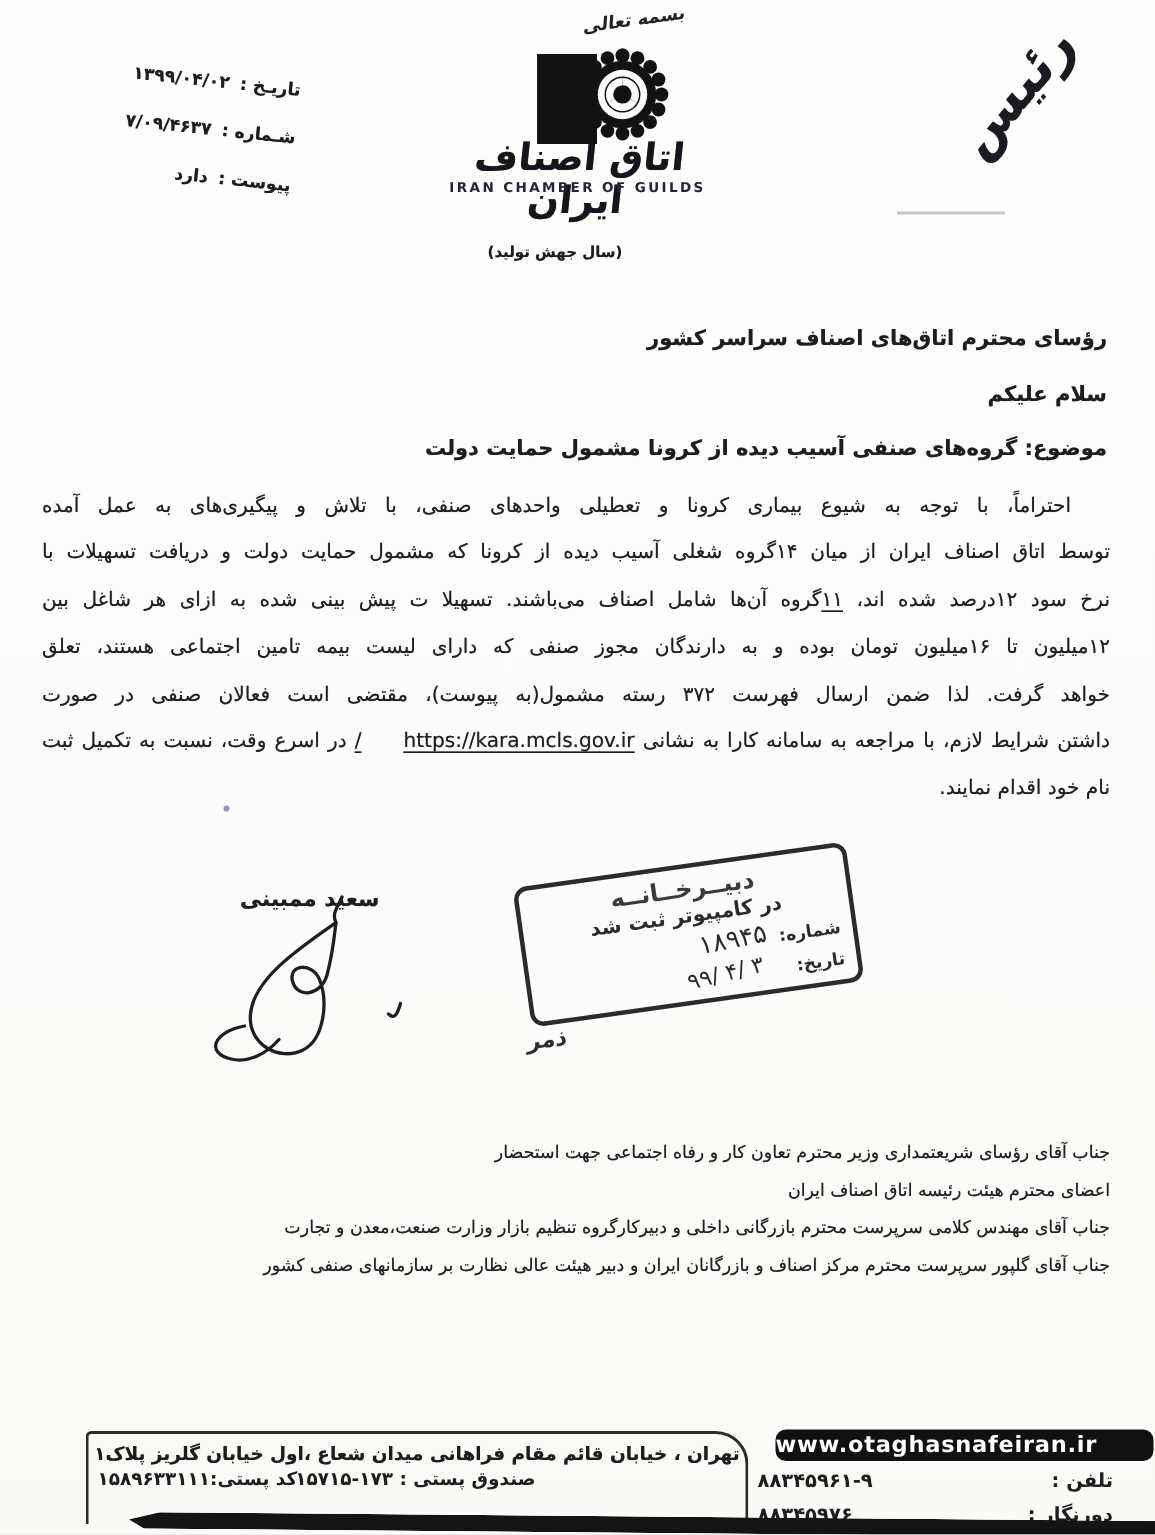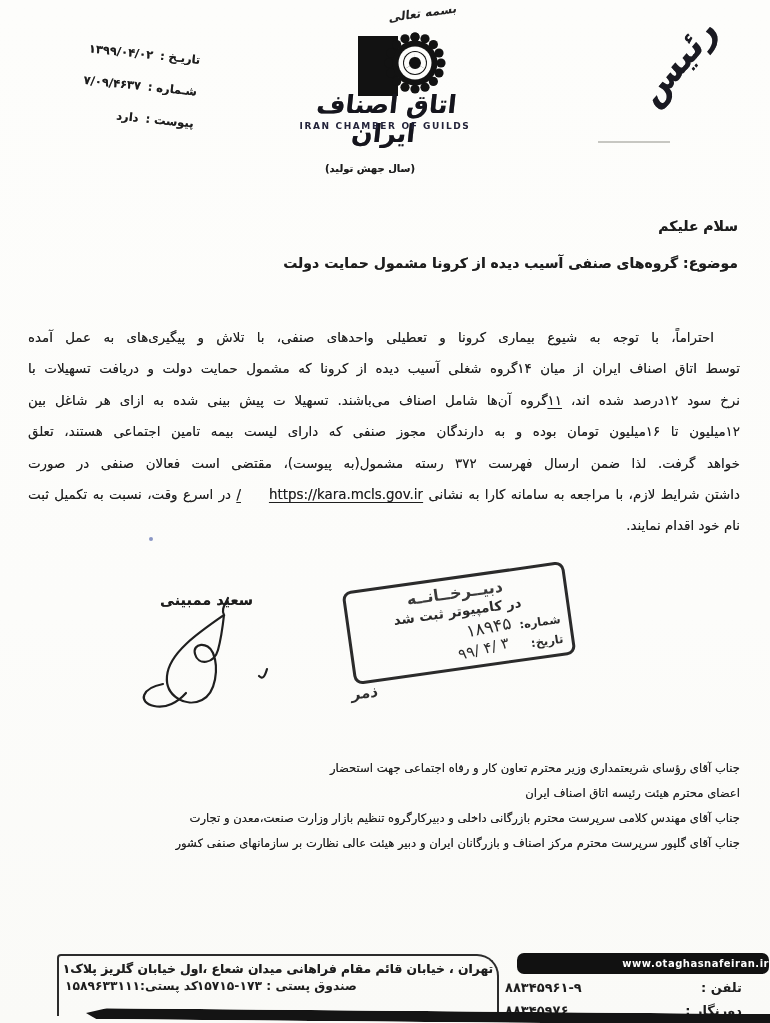--- a/index.html
+++ b/index.html
@@ -72,21 +72,21 @@
   .fbox{left:57px;top:954px;width:438px;height:60px;
     border-top:2.5px solid #2c2c2c;border-right:2.5px solid #2c2c2c;border-left:2px solid #2c2c2c;
     border-radius:4px 22px 0 0;}
   .fbox .addr{margin-top:6px;text-align:center;font-size:12.3px;font-weight:bold;white-space:nowrap;direction:rtl;}
   .fbox .row2{position:relative;height:22px;margin-top:3px;font-size:12.3px;font-weight:bold;direction:rtl;}
   .fbox .pobox{position:absolute;right:140px;white-space:nowrap;}
   .fbox .postal{position:absolute;left:6px;white-space:nowrap;}
   .num{direction:ltr;unicode-bidi:embed;}
 
   .webbar{left:517px;top:953px;width:252px;height:21px;background:#111;border-radius:7px;
-    color:#fff;text-align:right;font-size:10px;font-weight:bold;line-height:21px;letter-spacing:.5px;}
+    color:#fff;text-align:left;font-size:15px;font-weight:bold;line-height:21px;letter-spacing:.5px;}
   .phones{left:505px;top:976px;width:237px;}
   .phones .prow{display:flex;direction:rtl;justify-content:space-between;align-items:baseline;
     font-size:13px;font-weight:bold;line-height:23px;}
   .bottom-bar{left:86px;top:1008px;width:690px;height:11px;background:#141414;
     transform:rotate(.5deg);transform-origin:left center;
     clip-path:polygon(0 45%,3% 0,100% 0,100% 100%,1.5% 100%);}
 </style>
 </head>
 <body>
 
@@ -145,20 +145,21 @@
   </svg>
   <div class="abs orgfa fuzz">اتاق اصناف ایران</div>
   <div class="abs orgen">IRAN CHAMBER OF GUILDS</div>
   <div class="abs president fuzz">رئیس</div>
   <div class="abs artifact-line"></div>
   <div class="abs blue-dot"></div>
 
   <div class="abs slogan fuzz rtl">(سال جهش تولید)</div>
 
   <div class="abs headlines fuzz rtl">
+    <div>رؤسای محترم اتاق‌های اصناف سراسر کشور</div>
     <div>سلام علیکم</div>
     <div>موضوع: گروه‌های صنفی آسیب دیده از کرونا مشمول حمایت دولت</div>
   </div>
 
   <div class="abs body fuzz">
       <div class="bline indent"><span>احتراماً، با توجه به شیوع بیماری کرونا و تعطیلی واحدهای صنفی، با تلاش و پیگیری‌های به عمل آمده</span></div>
       <div class="bline"><span>توسط اتاق اصناف ایران از میان ۱۴گروه شغلی آسیب دیده از کرونا که مشمول حمایت دولت و دریافت تسهیلات با</span></div>
       <div class="bline"><span>نرخ سود ۱۲درصد شده اند، </span><span class="u">۱۱</span><span>گروه آن‌ها شامل اصناف می‌باشند. تسهیلا ت پیش بینی شده  به ازای هر شاغل بین</span></div>
       <div class="bline"><span>۱۲میلیون تا ۱۶میلیون تومان بوده و به دارندگان مجوز صنفی که دارای لیست بیمه تامین اجتماعی هستند، تعلق</span></div>
       <div class="bline"><span>خواهد گرفت. لذا ضمن ارسال فهرست  ۳۷۲  رسته مشمول(به پیوست)، مقتضی است فعالان صنفی در صورت</span></div>

